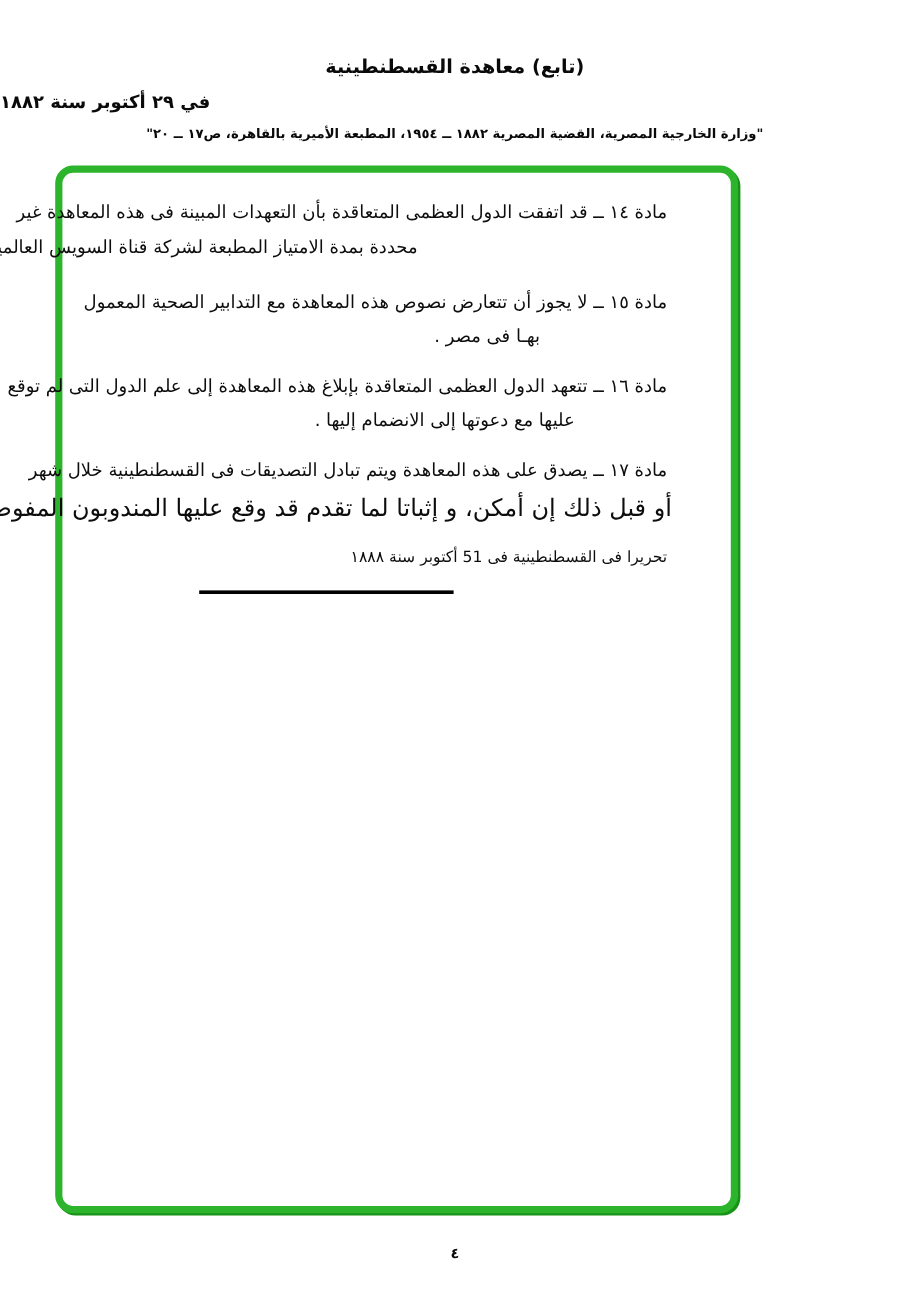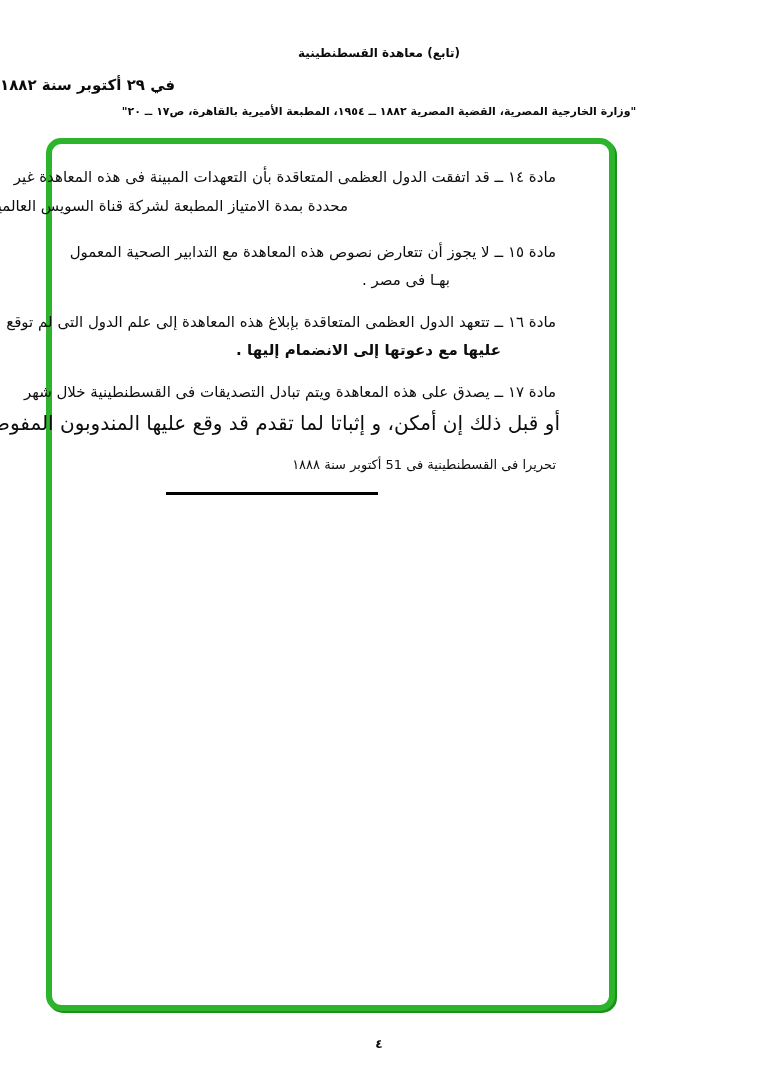--- a/index.html
+++ b/index.html
@@ -8,21 +8,21 @@
     width:758px;height:1078px;
     background:#ffffff;
     font-family:"DejaVu Sans",sans-serif;
     color:#0a0a0a;
     overflow:hidden;
   }
   
   .doc-header{position:absolute;top:0;left:0;width:758px;height:132px;}
   .hdr-title{
     position:absolute;top:46px;left:0;width:100%;
-    text-align:center;font-weight:bold;font-size:12px;direction:rtl;
+    text-align:center;font-weight:bold;font-size:16px;direction:rtl;
   }
   .hdr-date{
     position:absolute;top:76px;left:0;width:100%;
     text-align:left;font-weight:bold;font-size:15px;direction:rtl;
   }
   .hdr-source{
     position:absolute;top:105px;left:0;width:100%;
     text-align:center;font-weight:bold;font-size:11px;direction:rtl;
   }
   
@@ -41,21 +41,21 @@
     white-space:nowrap;
     direction:rtl;
     font-size:15px;
     color:#0d0d0d;
   }
   .a14-l1{top:24px;right:53px;}
   .a14-l2{top:53px;right:261px;}
   .a15-l1{top:99px;right:53px;}
   .a15-l2{top:127px;right:159px;}
   .a16-l1{top:169px;right:53px;margin-left:32px;}
-  .a16-l2{top:197px;right:108px;font-weight:bold;}
+  .a16-l2{top:197px;right:130px;}
   .a17-l1{top:239px;right:53px;}
   .a17-l2{top:267px;right:49px;font-size:20px;}
   .sig-line{top:313px;right:53px;font-size:13px;}
   .footnote-rule{
     position:absolute;top:348px;right:231px;
     width:212px;height:3px;background:#000000;
   }
   
   .page-number{
     position:absolute;top:1037px;left:0;width:100%;

